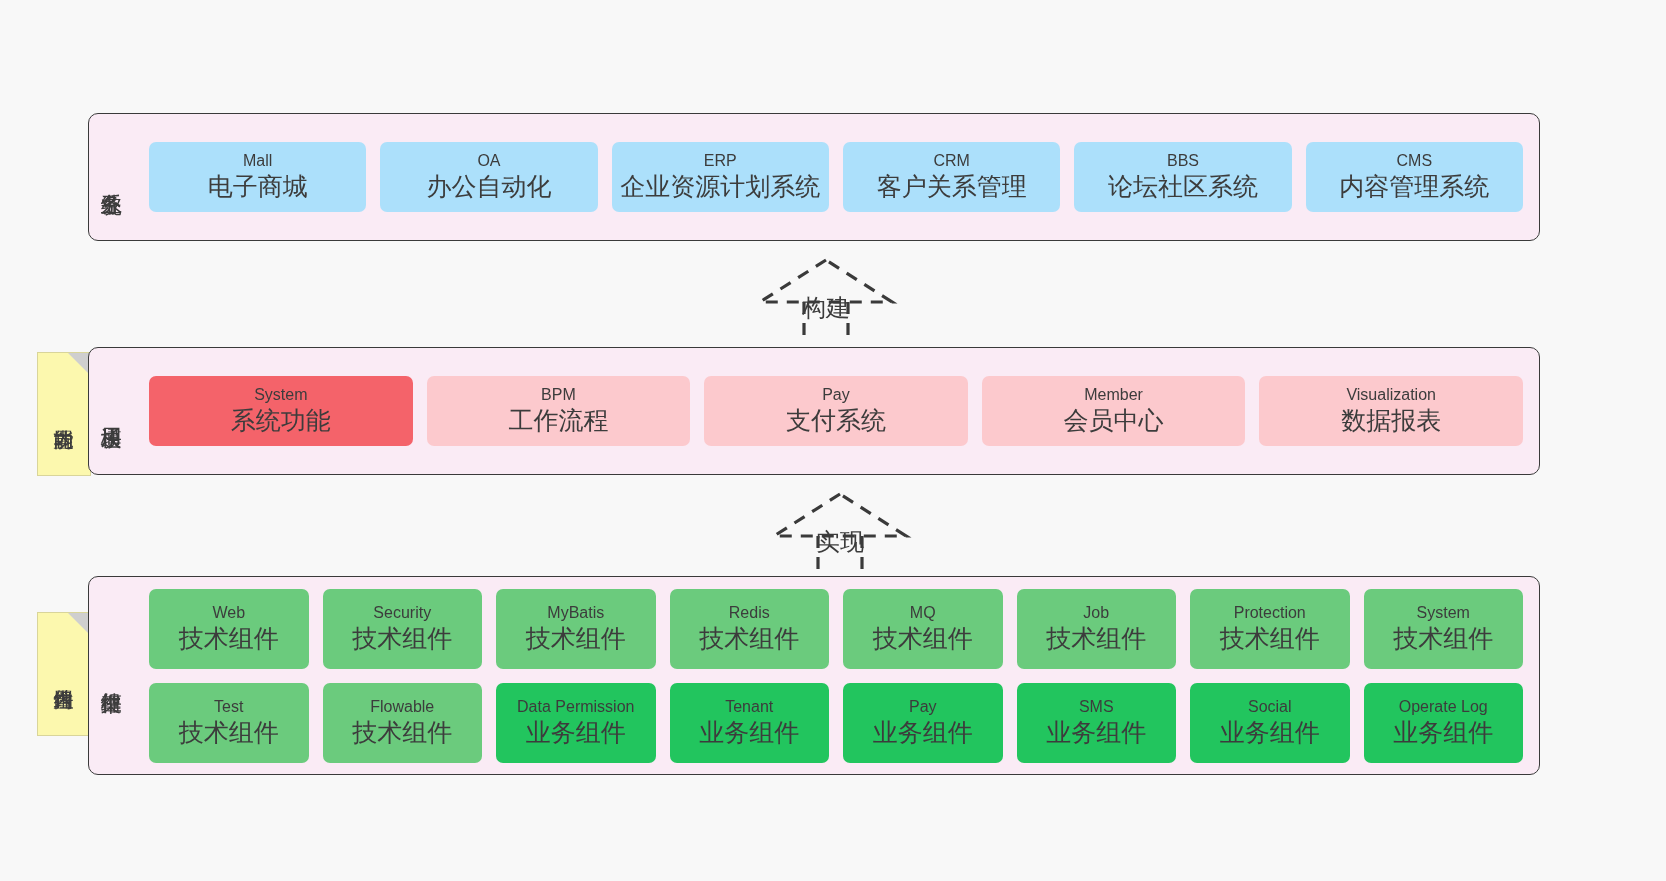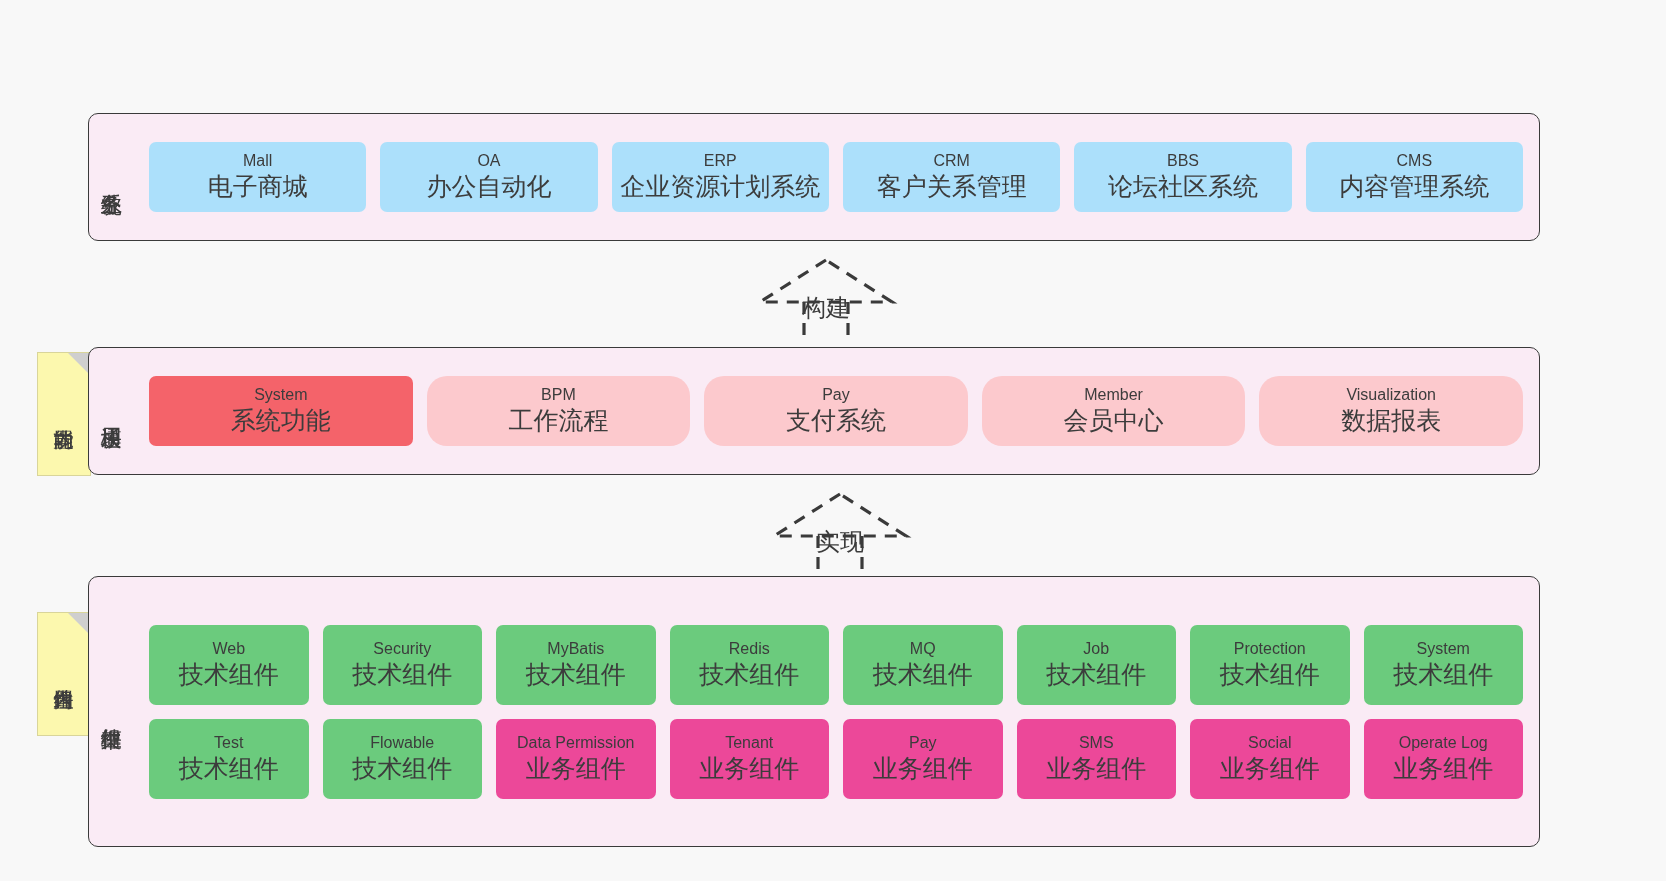--- a/index.html
+++ b/index.html
@@ -74,32 +74,32 @@
     color: #3c3c3c;
   }
   .cell .cn {
     font-size: 25px;
     color: #3c3c3c;
   }
 
   
   .c-blue      { background: #ace0fb; }
   .c-red       { background: #f4636a; }
-  .c-pink      { background: #fcc9cd; border-radius: 20px; }
+  .c-pink      { background: #fcc9cd; }
   .c-green     { background: #6bcb7d; }
-  .c-lgreen    { background: #ec4899; }
+  .c-lgreen    { background: #22c55e; }
 
   
   #layer-business { left: 88px;  top: 113px; width: 1452px; height: 128px; }
   #layer-business .cell { height: 70px; }
 
   #layer-modules  { left: 88px;  top: 347px; width: 1452px; height: 128px; }
   #layer-modules .cell { height: 70px; }
 
-  #layer-framework{ left: 88px;  top: 576px; width: 1452px; height: 271px; }
+  #layer-framework{ left: 88px;  top: 576px; width: 1452px; height: 199px; }
   #layer-framework .cell { height: 80px; }
 
   
   .note {
     position: absolute;
     width: 54px;
     background: #fcf8ae;
     border: 1px solid #d9d59a;
     display: flex;
     align-items: center;

